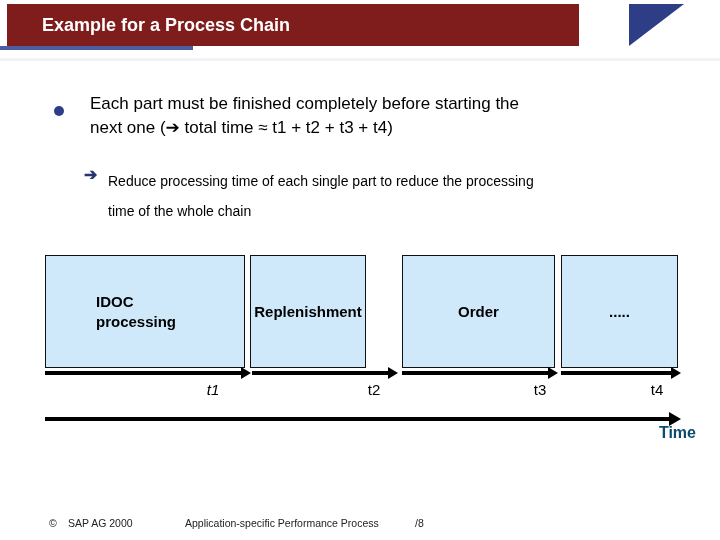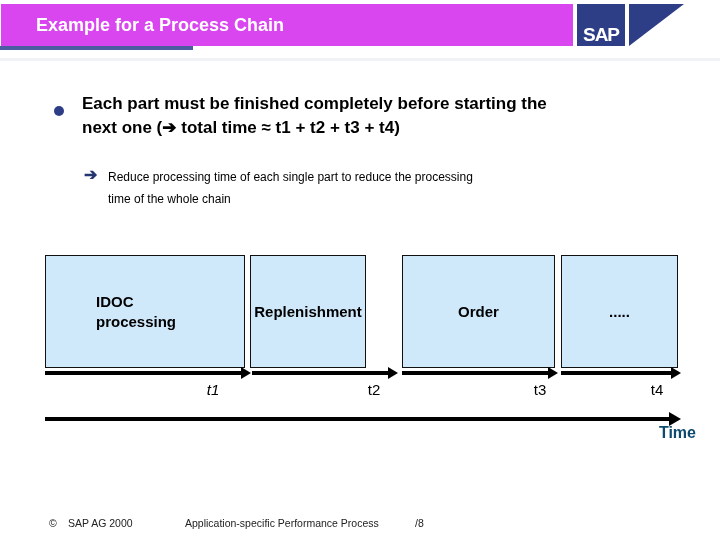--- a/index.html
+++ b/index.html
@@ -1,38 +1,38 @@
 <!DOCTYPE html>
 <html><head>
 <meta charset="utf-8">
 <style>
   html,body{margin:0;padding:0;background:#888;}
   .slide{
     position:relative;width:720px;height:540px;background:#ffffff;
     font-family:"Liberation Sans",sans-serif;overflow:hidden;margin:0 auto;
   }
   
-  .hdr-bar{position:absolute;left:1px;top:4px;width:572px;height:42px;background:#d946ef;}
+  .hdr-bar{position:absolute;left:7px;top:4px;width:572px;height:42px;background:#7f1d1d;}
   .hdr-title{position:absolute;left:35px;top:0;height:42px;line-height:42px;
     color:#ffffff;font-size:18px;font-weight:bold;white-space:nowrap;}
   .hdr-strip{position:absolute;left:0;top:46px;width:193px;height:4px;background:#4d5da1;}
   .sap-block{position:absolute;left:577px;top:4px;width:48px;height:42px;background:#2d3e87;}
   .sap-text{position:absolute;left:0;bottom:0;width:48px;text-align:center;
     color:#ffffff;font-size:19px;font-weight:bold;letter-spacing:-1px;}
   .sap-tri{position:absolute;left:629px;top:4px;width:0;height:0;
     border-top:42px solid #2d3e87;border-right:55px solid transparent;}
   .faint-line{position:absolute;left:0;top:58px;width:720px;height:3px;background:#f0f2f6;}
   
   .bullet-dot{position:absolute;left:54px;top:106px;width:10px;height:10px;
     border-radius:50%;background:#2d3e87;}
-  .main-bullet{position:absolute;left:82px;top:92px;width:580px;
-    font-size:17px;font-weight:bold;color:#000000;line-height:24px;white-space:pre-line;}
+  .main-bullet{position:absolute;left:90px;top:92px;width:580px;
+    font-size:17px;font-weight:normal;color:#000000;line-height:24px;white-space:pre-line;}
   .sub-arrow{position:absolute;left:84px;top:165px;font-size:16px;font-weight:bold;color:#24356f;}
   .sub-bullet{position:absolute;left:108px;top:166px;width:580px;
-    font-size:12px;color:#000000;line-height:22px;white-space:pre-line;}
+    font-size:14px;color:#000000;line-height:30px;white-space:pre-line;}
   
   .pbox{position:absolute;top:255px;height:113px;box-sizing:border-box;
     background:#cfe9fb;border:1px solid #111111;display:flex;align-items:center;}
   .pbox .lbl{font-size:15px;font-weight:bold;color:#000000;line-height:20px;white-space:pre-line;width:100%;}
   .pbox.b1{left:45px;width:200px;padding-left:12px;}
   .pbox.b1 .lbl{text-align:left;padding-left:38px;}
   .pbox.b2{left:250px;width:116px;}
   .pbox.b3{left:402px;width:153px;}
   .pbox.b4{left:561px;width:117px;}
   .pbox.b2 .lbl,.pbox.b3 .lbl,.pbox.b4 .lbl{text-align:center;}
@@ -55,23 +55,20 @@
 </style>
 </head>
 <body>
 
 <div class="slide">
 
   <div class="hdr-bar">
     <div class="hdr-title">Example for a Process Chain</div>
   </div>
   <div class="hdr-strip"></div>
-  <div class="sap-block">
-    <div class="sap-text">SAP</div>
-  </div>
   <div class="sap-tri"></div>
   <div class="faint-line"></div>
 
   <div class="bullet-dot"></div>
   <div class="main-bullet">Each part must be finished completely before starting the
 next one (➔ total time ≈ t1 + t2 + t3 + t4)</div>
   <div class="sub-arrow">➔</div>
   <div class="sub-bullet">Reduce processing time of each single part to reduce the processing
 time of the whole chain</div>
 

